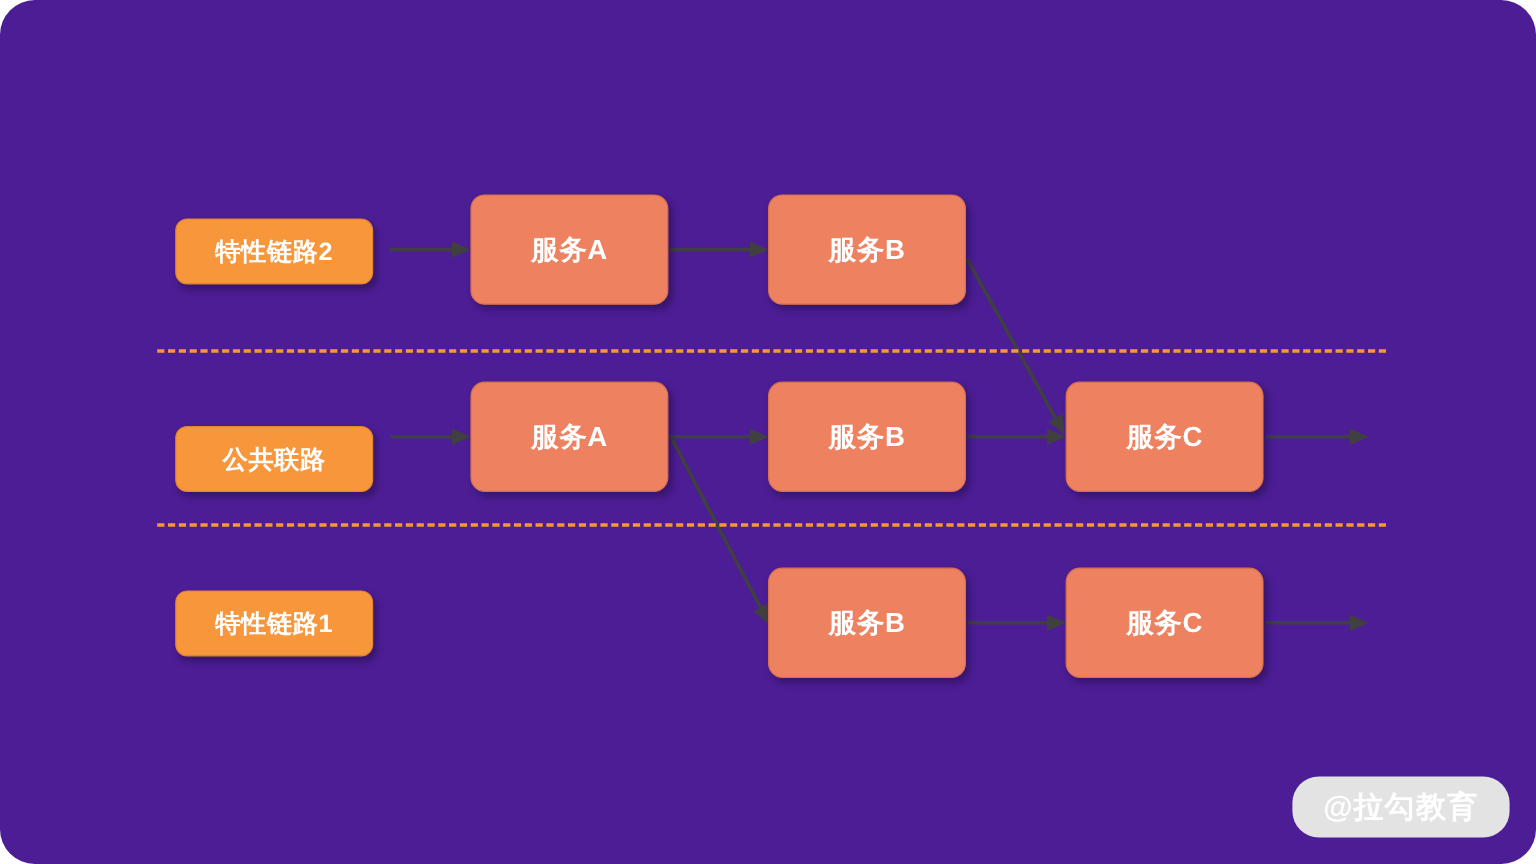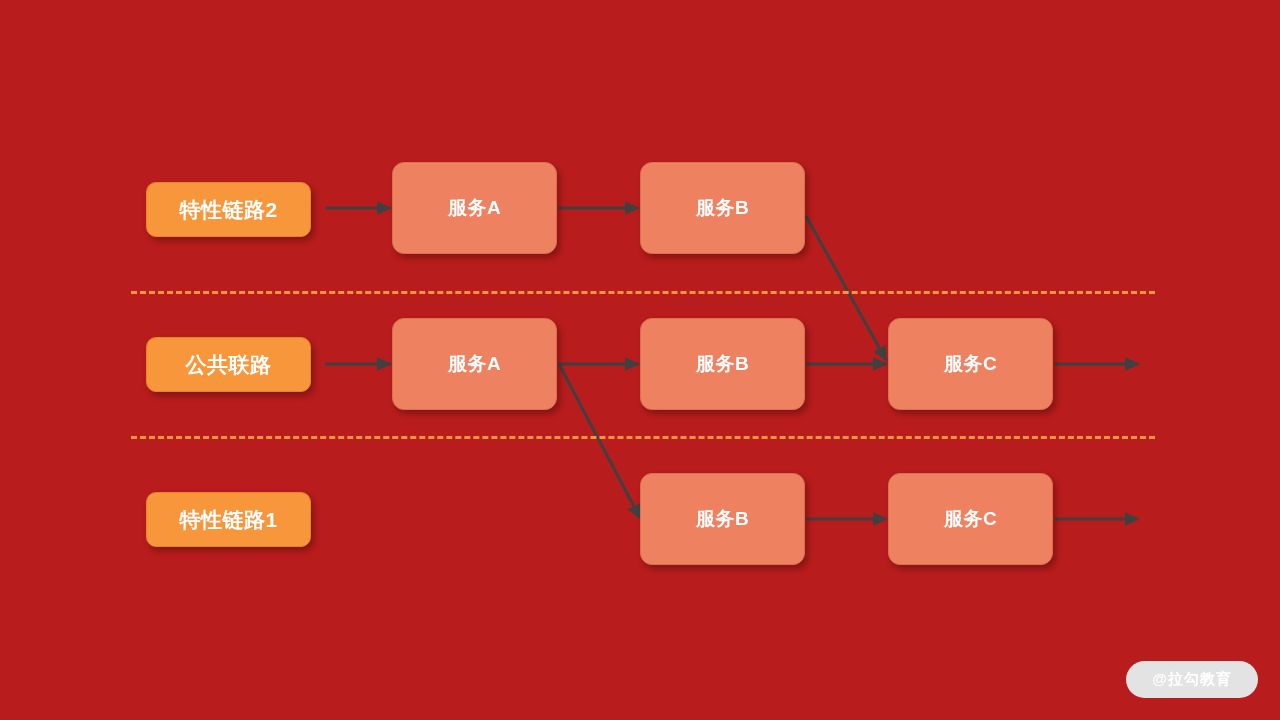--- a/index.html
+++ b/index.html
@@ -4,23 +4,24 @@
 <style>
   html, body {
     margin: 0;
     padding: 0;
     background: #ffffff;
   }
   #canvas {
     position: relative;
     width: 1280px;
     height: 720px;
-    background: #b91c1c;
+    background: #4c1d95;
     overflow: hidden;
     font-family: "Liberation Sans", "DejaVu Sans", sans-serif;
+    border-radius: 29px;
   }
 
   
   #arrow-layer {
     position: absolute;
     left: 0;
     top: 0;
     width: 1280px;
     height: 720px;
     pointer-events: none;
@@ -43,21 +44,21 @@
     border-radius: 12px;
     color: #ffffff;
     text-align: center;
     letter-spacing: 0.5px;
     box-shadow: 3px 4px 6px rgba(0,0,0,0.28);
     user-select: none;
   }
   .node-service {
     background: #ED8160;
     border: 1px solid #D9714F;
-    font-size: 19px;
+    font-size: 23px;
     font-weight: 700;
     width: 165px;
     height: 92px;
   }
   .node-lane-label {
     background: #F7963A;
     border: 1px solid #E3862C;
     font-size: 21px;
     font-weight: 700;
     width: 165px;
@@ -68,21 +69,21 @@
 
   
   #watermark {
     position: absolute;
     right: 22px;
     bottom: 22px;
     background: #E3E3E3;
     color: #ffffff;
     border-radius: 22px;
     padding: 9px 26px;
-    font-size: 15px;
+    font-size: 25px;
     font-weight: 700;
     letter-spacing: 1px;
     user-select: none;
   }
 </style>
 </head>
 <body>
 
 <div id="canvas">
 
@@ -114,21 +115,21 @@
     <line x1="1055" y1="519" x2="1138" y2="519" stroke="#404040" stroke-width="3" marker-end="url(#ah)"></line>
   </svg>
 
   <div class="lane-divider" style="left:131px; top:291px; width:1024px;"></div>
   <div class="lane-divider" style="left:131px; top:436px; width:1024px;"></div>
 
   <div class="node node-lane-label" style="top:182px;">
     <span>特性链路2</span>
   </div>
 
-  <div class="node node-lane-label" style="top:337px;font-family:Liberation Serif, serif;">
+  <div class="node node-lane-label" style="top:355px;font-family:Liberation Serif, serif;">
     <span>公共联路</span>
   </div>
 
   <div class="node node-lane-label" style="top:492px;text-align:center;">
     <span>特性链路1</span>
   </div>
 
   <div class="node node-service" style="left:392px; top:162px;">
     <span>服务A</span>
   </div>

